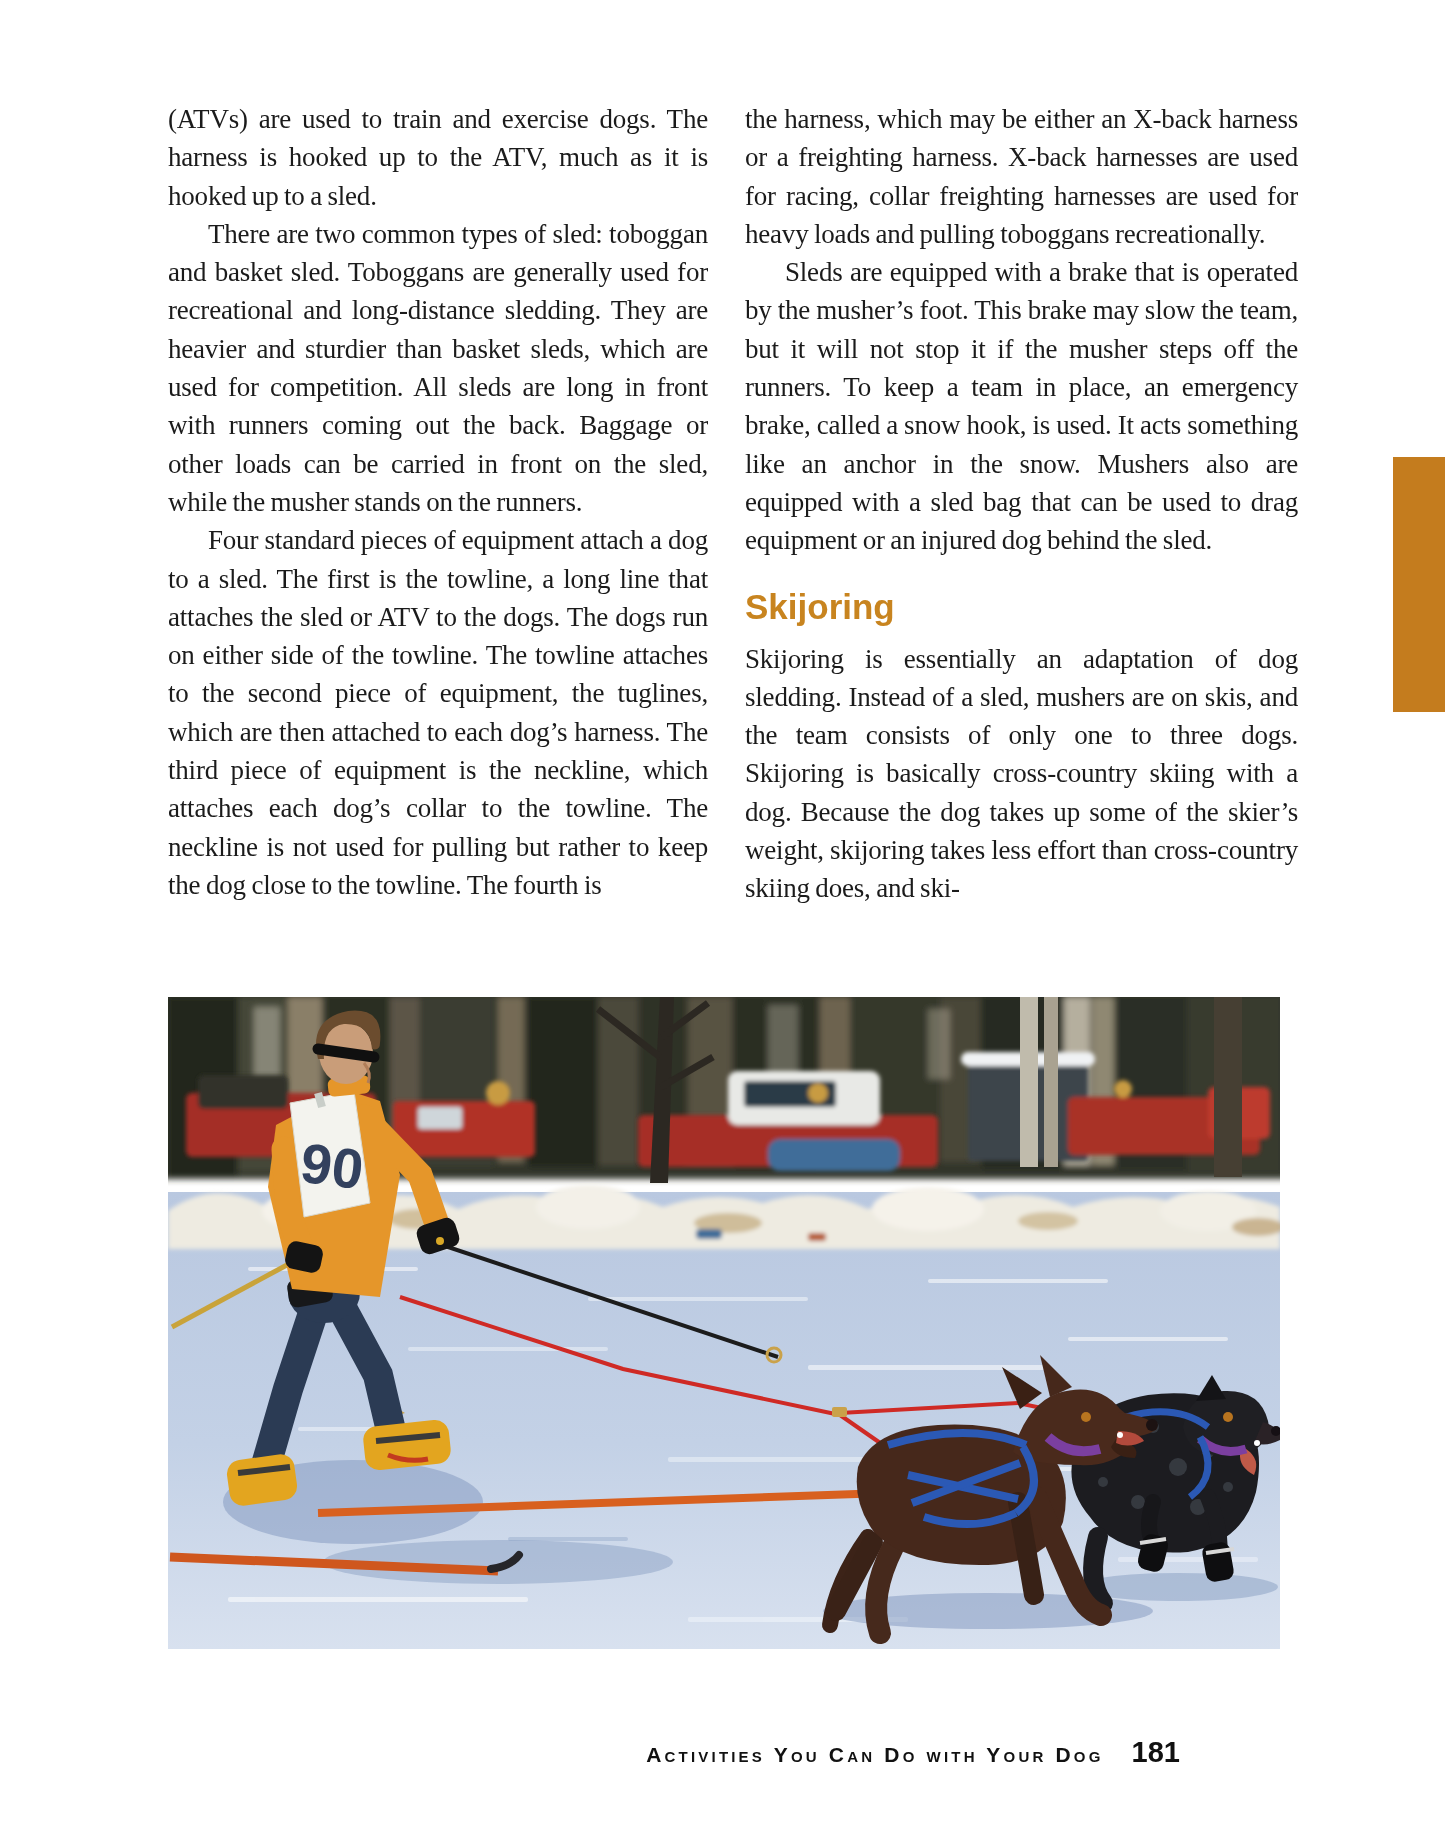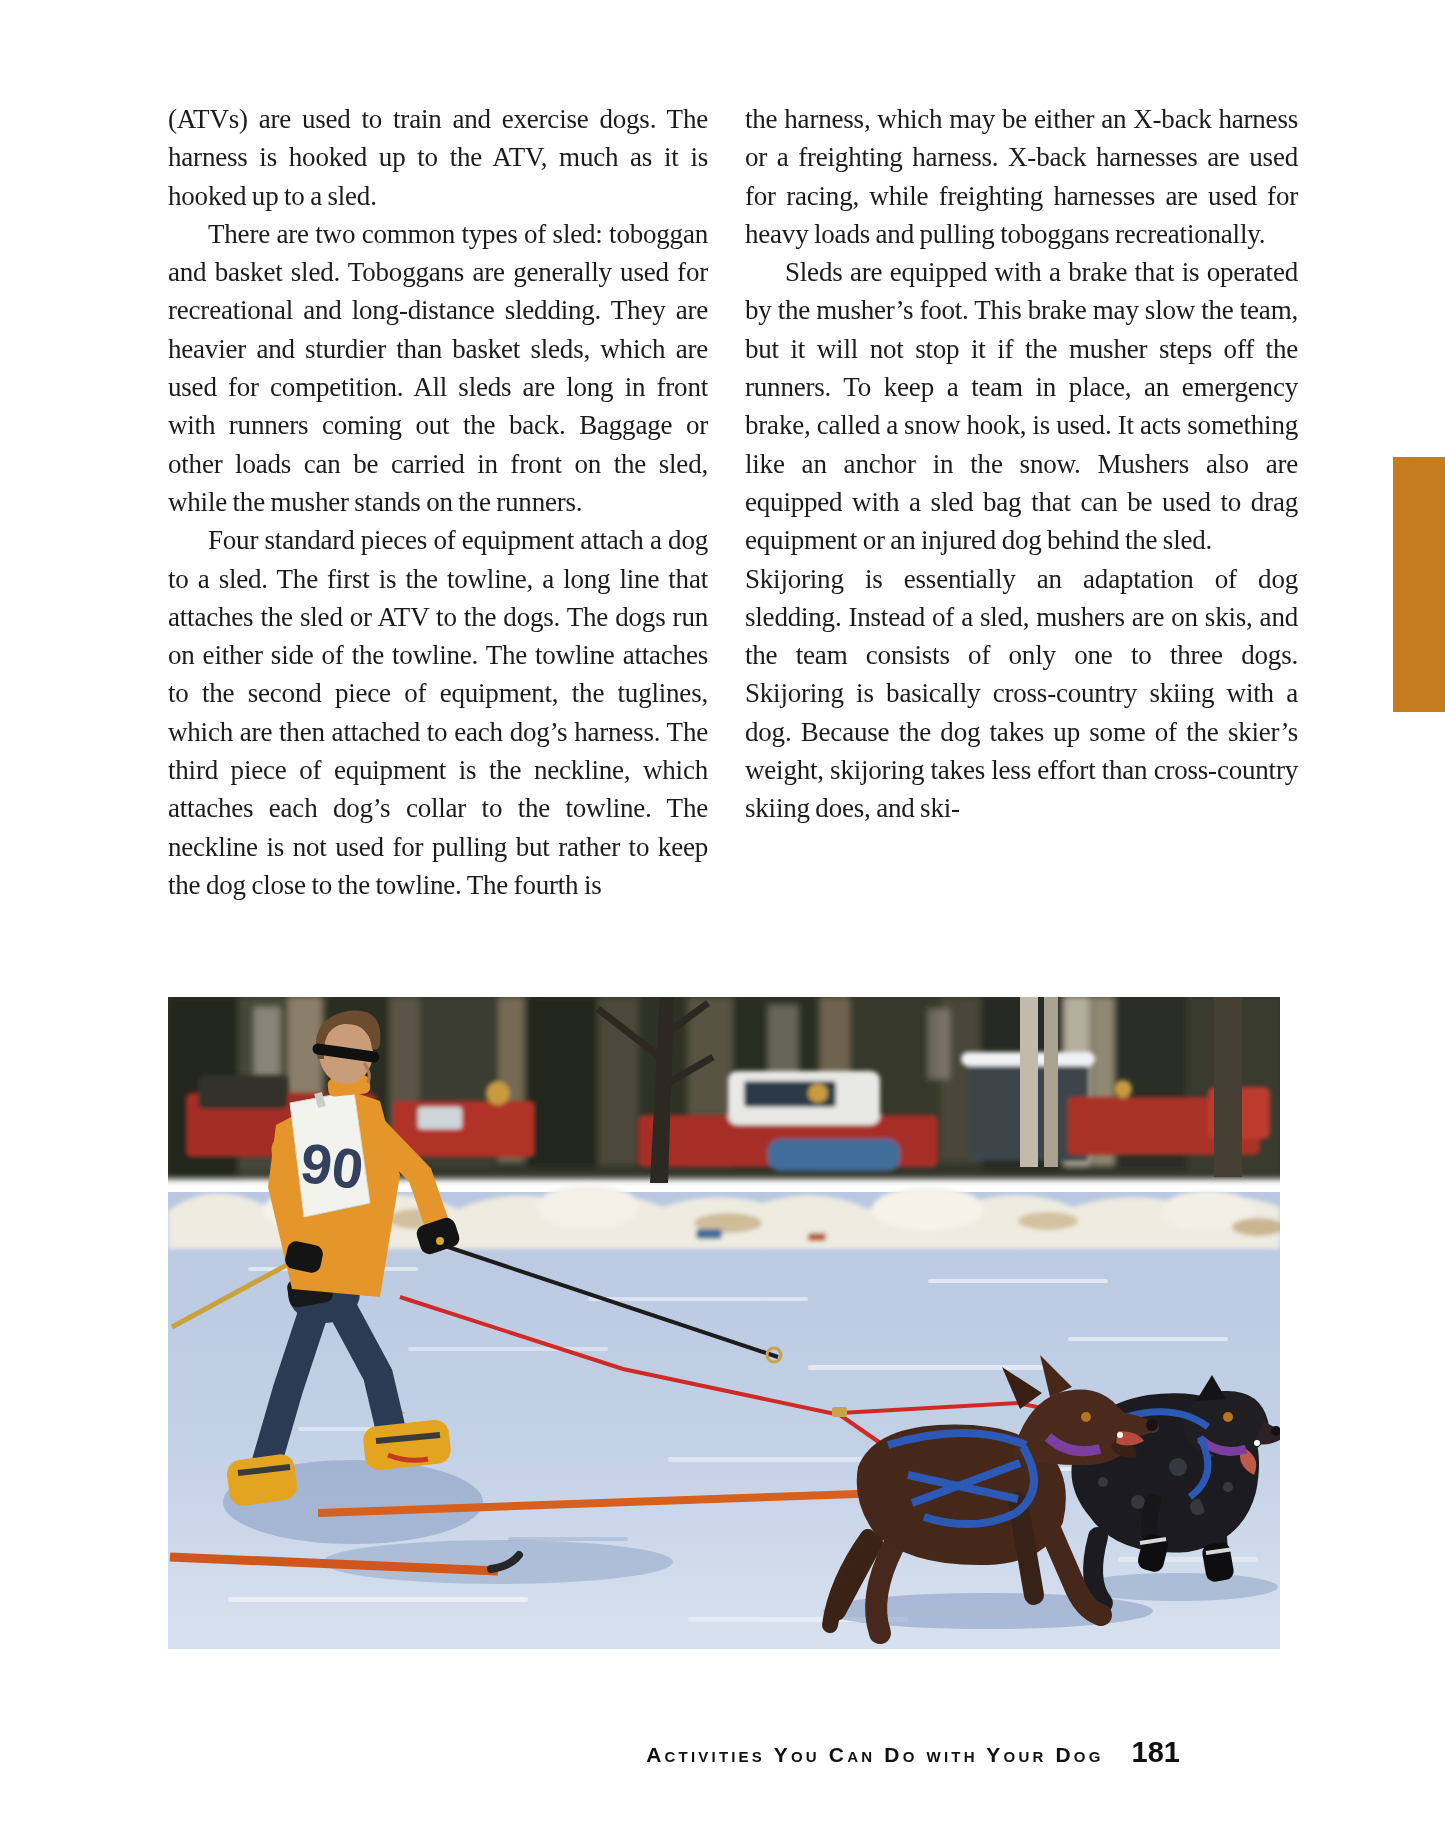--- a/index.html
+++ b/index.html
@@ -32,22 +32,23 @@
 
 <div class="page">
 
   <div class="col col-left">
     <p>(ATVs) are used to train and exercise dogs. The harness is hooked up to the ATV, much as it is hooked up to a sled.</p>
     <p class="indent">There are two common types of sled: toboggan and basket sled. Toboggans are generally used for recreational and long-distance sledding. They are heavier and sturdier than basket sleds, which are used for competition. All sleds are long in front with runners coming out the back. Baggage or other loads can be carried in front on the sled, while the musher stands on the runners.</p>
     <p class="indent">Four standard pieces of equipment attach a dog to a sled. The first is the towline, a long line that attaches the sled or ATV to the dogs. The dogs run on either side of the towline. The towline attaches to the second piece of equipment, the tuglines, which are then attached to each dog’s harness. The third piece of equipment is the neckline, which attaches each dog’s collar to the towline. The neckline is not used for pulling but rather to keep the dog close to the towline. The fourth is</p>
   </div>
 
   <div class="col col-right">
-    <p>the harness, which may be either an X-back harness or a freighting harness. X-back harnesses are used for racing, while freighting harnesses are used for heavy loads and pulling toboggans recreationally.</p>
+    <p>the harness, which may be either an X-back harness or a freighting harness. X-back harnesses are used for racing, collar freighting harnesses are used for heavy loads and pulling toboggans recreationally.</p>
     <p class="indent">Sleds are equipped with a brake that is operated by the musher’s foot. This brake may slow the team, but it will not stop it if the musher steps off the runners. To keep a team in place, an emergency brake, called a snow hook, is used. It acts something like an anchor in the snow. Mushers also are equipped with a sled bag that can be used to drag equipment or an injured dog behind the sled.</p>
+    <h2 class="section-heading">Skijoring</h2>
     <p>Skijoring is essentially an adaptation of dog sledding. Instead of a sled, mushers are on skis, and the team consists of only one to three dogs. Skijoring is basically cross-country skiing with a dog. Because the dog takes up some of the skier’s weight, skijoring takes less effort than cross-country skiing does, and ski-</p>
   </div>
 
   <div class="chapter-tab"></div>
 
   <div class="photo">
     <svg width="1112" height="652" viewBox="0 0 1112 652" xmlns="http://www.w3.org/2000/svg">
       <defs>
         <linearGradient id="snowGrad" x1="0" y1="0" x2="0" y2="1">
           <stop offset="0" stop-color="#b9c8e0"></stop>

